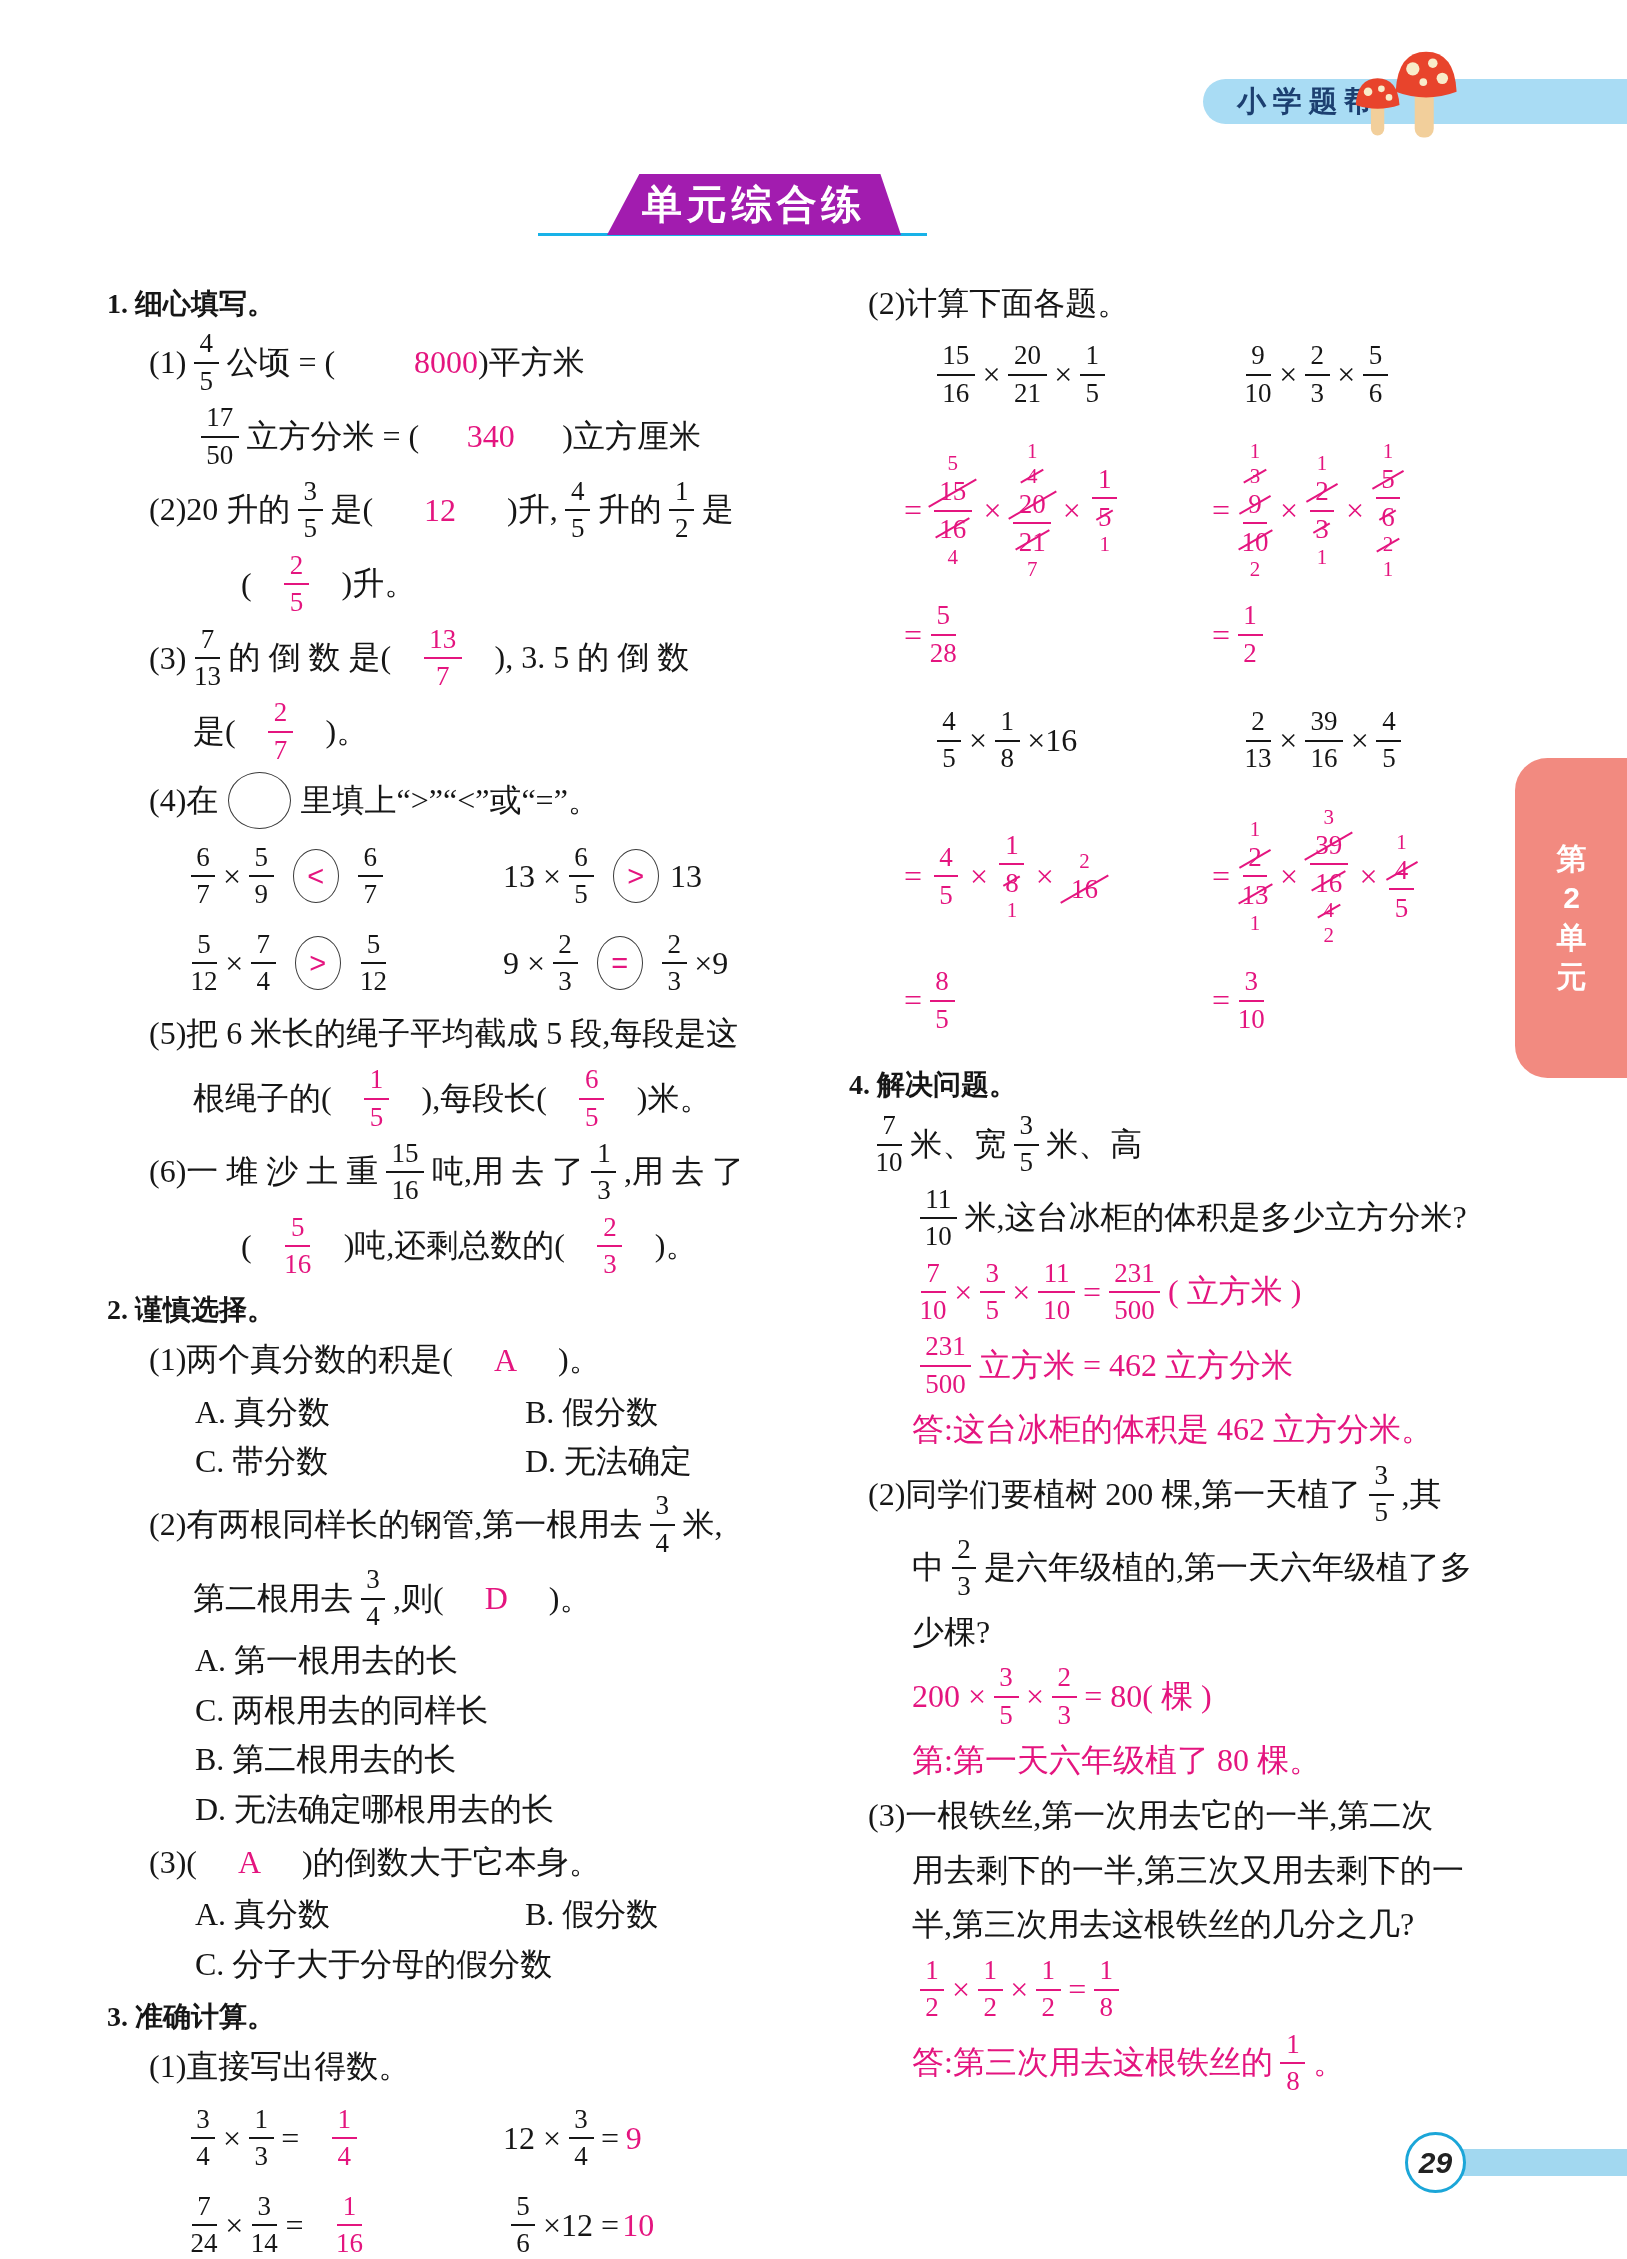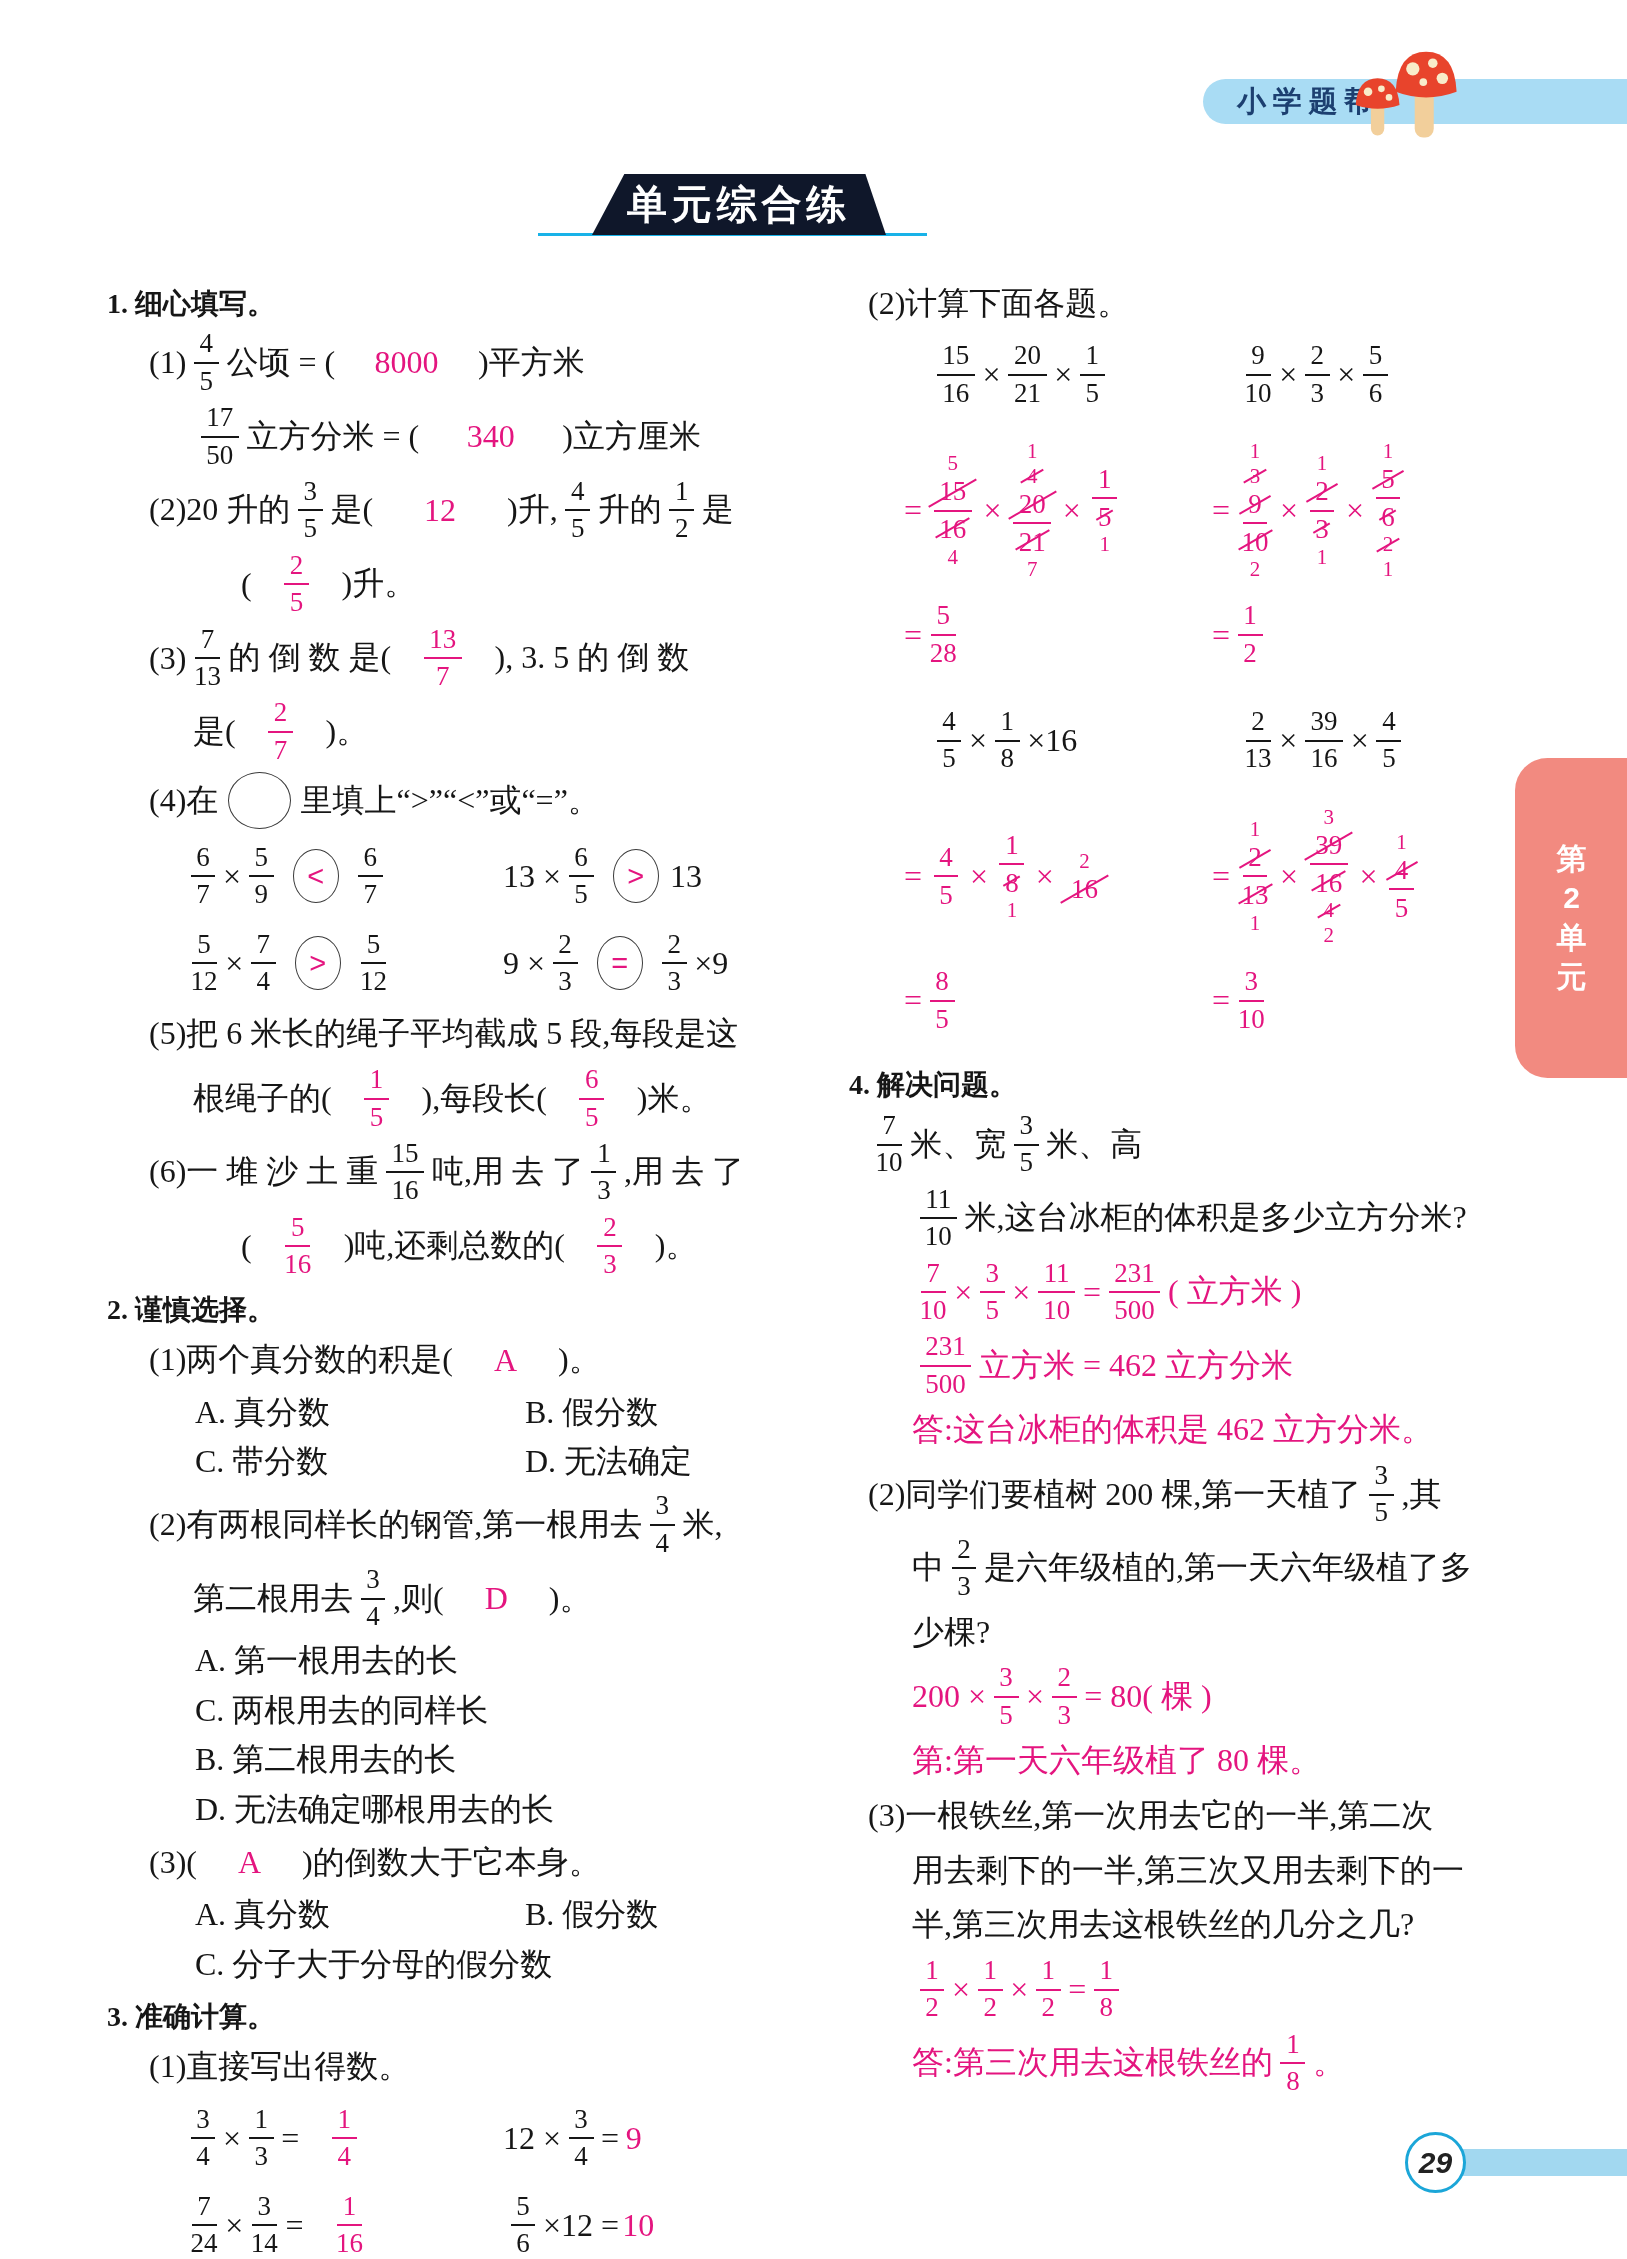--- a/index.html
+++ b/index.html
@@ -5,21 +5,21 @@
   html,body{margin:0;padding:0;background:#e9e9e9;}
   .page{position:relative;width:1628px;height:2260px;background:#ffffff;overflow:hidden;
         font-family:"Liberation Serif","DejaVu Serif",serif;color:#161616;font-size:32px;}
   
   .brand-banner{position:absolute;right:0;top:79px;width:425px;height:45px;background:#a9dcf4;
         border-radius:25px 0 0 25px;display:flex;align-items:center;}
   .brand-text{font-family:"Liberation Sans","DejaVu Sans",sans-serif;font-weight:bold;font-size:29px;
         color:#1c3f70;letter-spacing:6.7px;padding-left:34px;}
   .mushrooms{position:absolute;left:1342px;top:46px;width:134px;height:99px;}
   .title-underline{position:absolute;left:538px;top:233px;width:389px;height:2.9px;background:#18b2e8;}
-  .title-banner{position:absolute;left:592px;top:174px;width:294px;height:61px;background:#0f172a;
+  .title-banner{position:absolute;left:607px;top:174px;width:294px;height:61px;background:#a21caf;
         clip-path:polygon(11% 0,93% 0,100% 100%,0 100%);display:flex;align-items:center;justify-content:center;}
   .title-banner span{font-family:"Liberation Sans","DejaVu Sans",sans-serif;font-weight:bold;
         font-size:40px;color:#fff;letter-spacing:4.8px;}
   
   .side-tab{position:absolute;right:0;top:758px;width:113px;height:320px;background:#f28a80;
         border-radius:32.5px 0 0 32.5px;display:flex;flex-direction:column;align-items:center;justify-content:center;gap:9.6px;}
   .side-tab span{font-family:"Liberation Sans","DejaVu Sans",sans-serif;font-weight:bold;font-size:30px;color:#fff;line-height:1;}
   .page-bar{position:absolute;left:1457px;top:2149px;width:171px;height:27px;background:#a2d8f0;}
   .page-circle{position:absolute;left:1405px;top:2132px;width:55px;height:55px;background:#fff;
         border:3.8px solid #1ba6d8;border-radius:50%;display:flex;align-items:center;justify-content:center;z-index:2;font-style:italic;}
@@ -101,21 +101,21 @@
 
   <div class="col col-left">
     <div class="h1">1. 细心填写。</div>
     <div class="line sub">
         <span class="t">(1)</span>
         <span class="fr">
           <span class="fn">4</span>
           <span class="fd">5</span>
         </span>
         <span class="t">公顷 = (</span>
-        <span class="t ans" style="min-width: 143px;">8000</span>
+        <span class="t ans" style="min-width: 143px; text-align: right;">8000</span>
         <span class="t">)平方米</span>
       </div>
     <div class="line cont">
         <span class="fr">
           <span class="fn">17</span>
           <span class="fd">50</span>
         </span>
         <span class="t">立方分米 = (</span>
         <span class="t ans" style="min-width: 143px;">340</span>
         <span class="t">)立方厘米</span>

